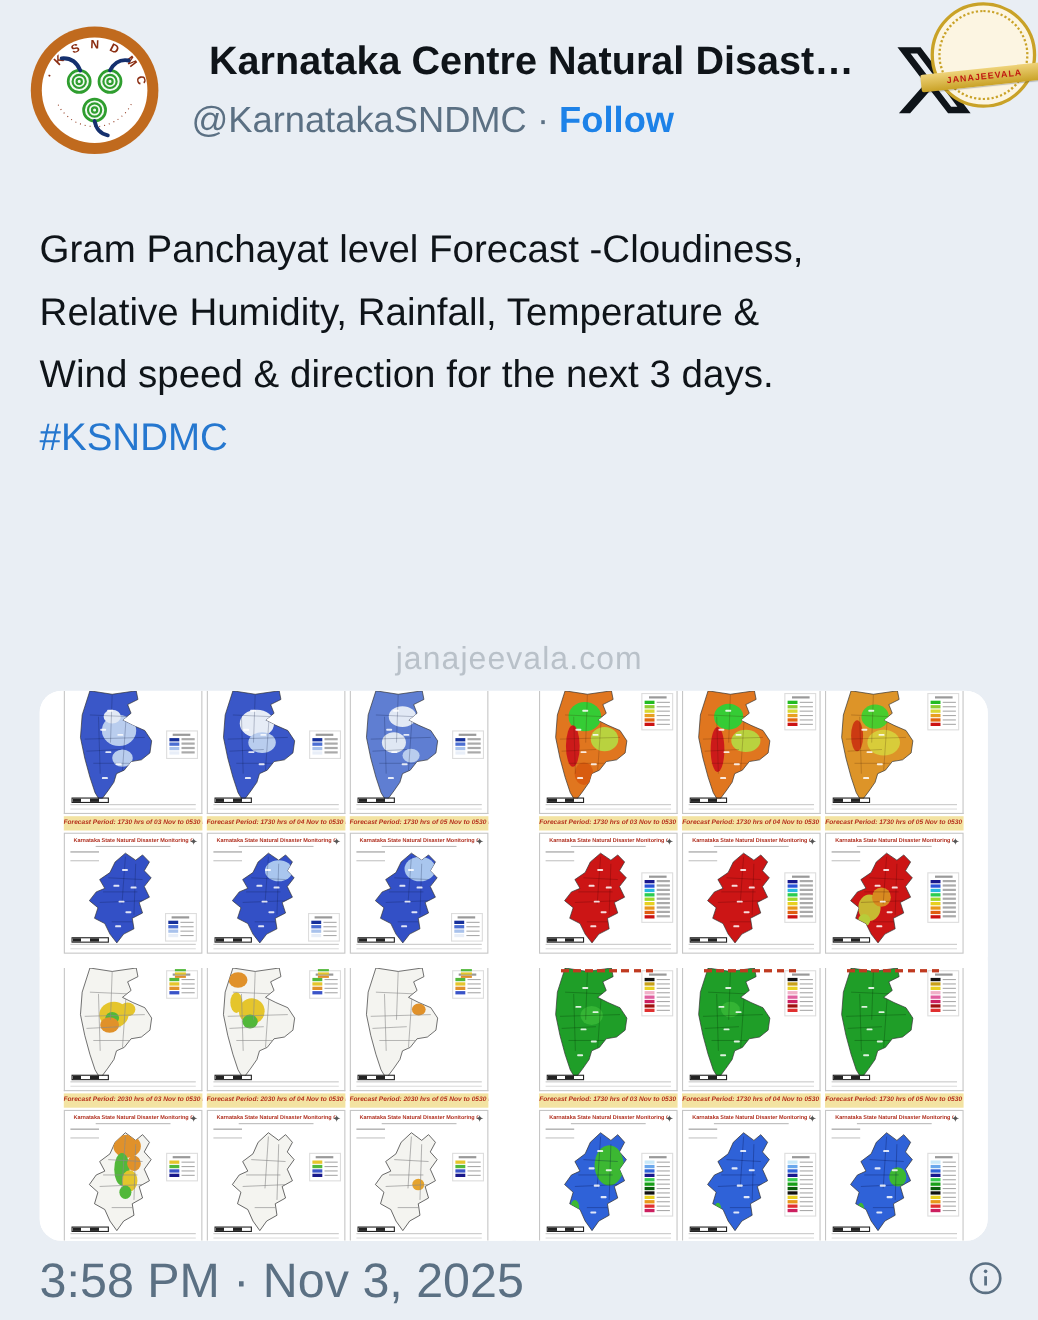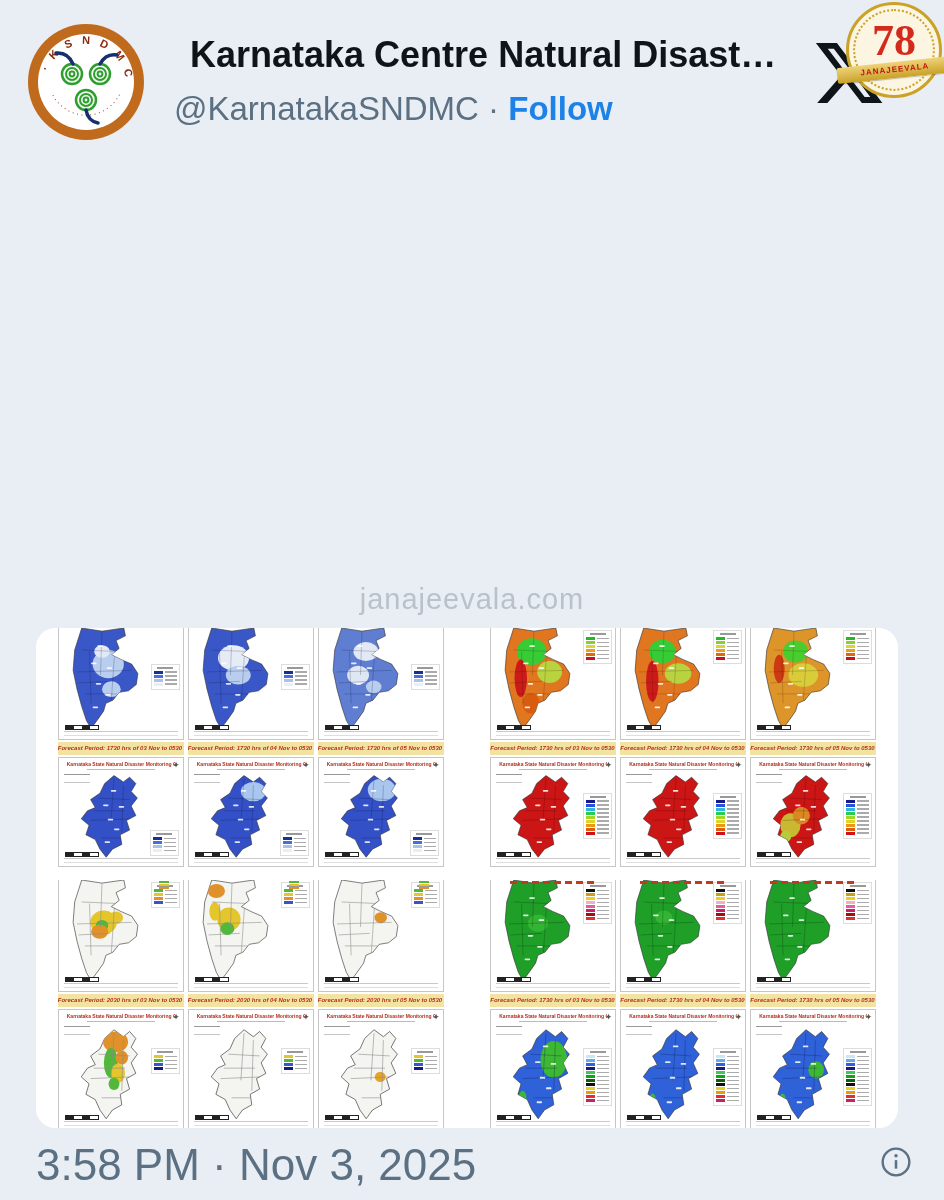--- a/index.html
+++ b/index.html
@@ -121,25 +121,28 @@
   <span>@KarnatakaSNDMC</span>
   <span> <span>·</span> </span>
   <span class="follow">Follow</span>
 </div>
 
 <svg class="x-logo" viewBox="0 0 24 24">
   <path fill="#0f1419" d="M18.244 2.25h3.308l-7.227 8.26 8.502 11.24H16.17l-5.214-6.817L4.99 21.75H1.68l7.73-8.835L1.254 2.25H8.08l4.713 6.231 5.451-6.231zm-1.161 17.52h1.833L7.084 4.126H5.117l11.966 15.644z"></path>
 </svg>
 
 <div class="badge">
-  <div class="badge-num">78</div>
   <div class="badge-ribbon">JANAJEEVALA</div>
 </div>
 
 <div class="post-text">
+  <span class="blk">Gram Panchayat level Forecast -Cloudiness,
+Relative Humidity, Rainfall, Temperature &amp;
+Wind speed &amp; direction for the next 3 days.</span>
+  <span class="blk hashtag">#KSNDMC</span>
 </div>
 
 <div class="watermark">janajeevala.com</div>
 
 <div class="photo-grid">
   <div class="quadrant qtop">
       <div class="maprow row1">
         <div class="sheet cropped">
           <svg class="map map-south" viewBox="0 0 100 130" preserveAspectRatio="none">
             <defs>

